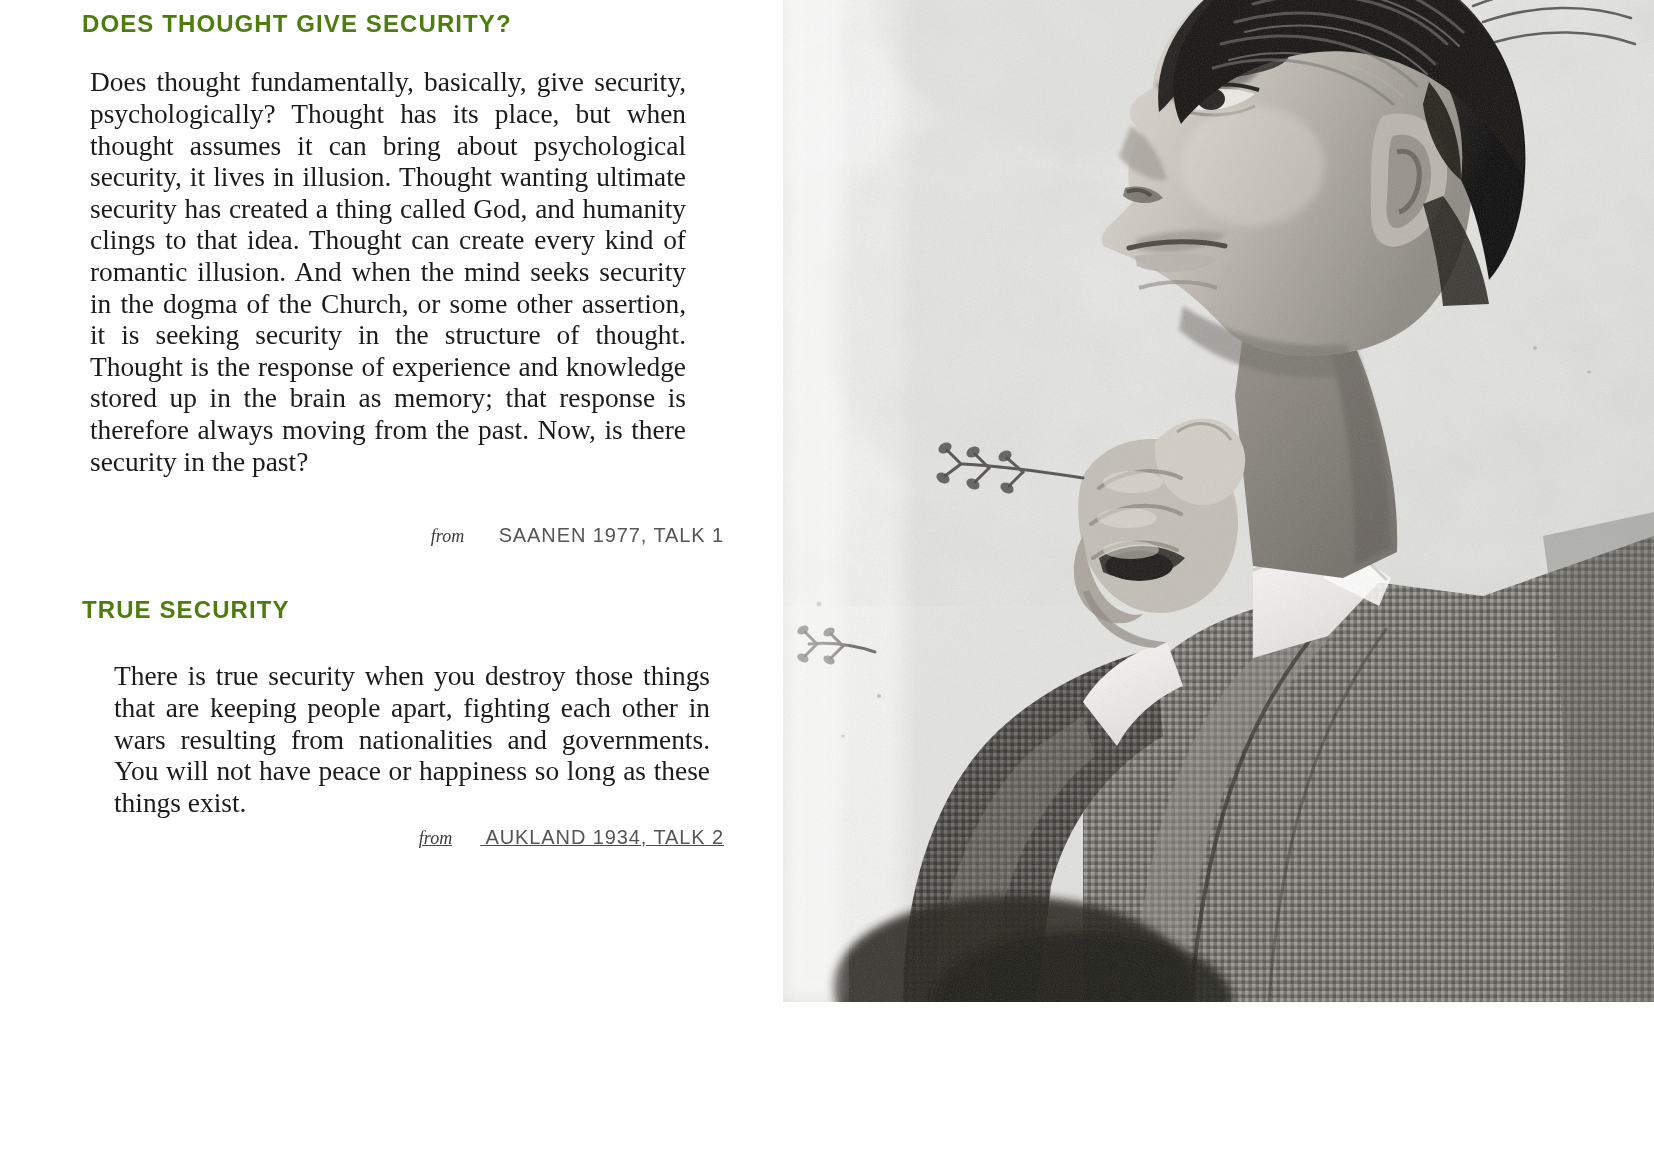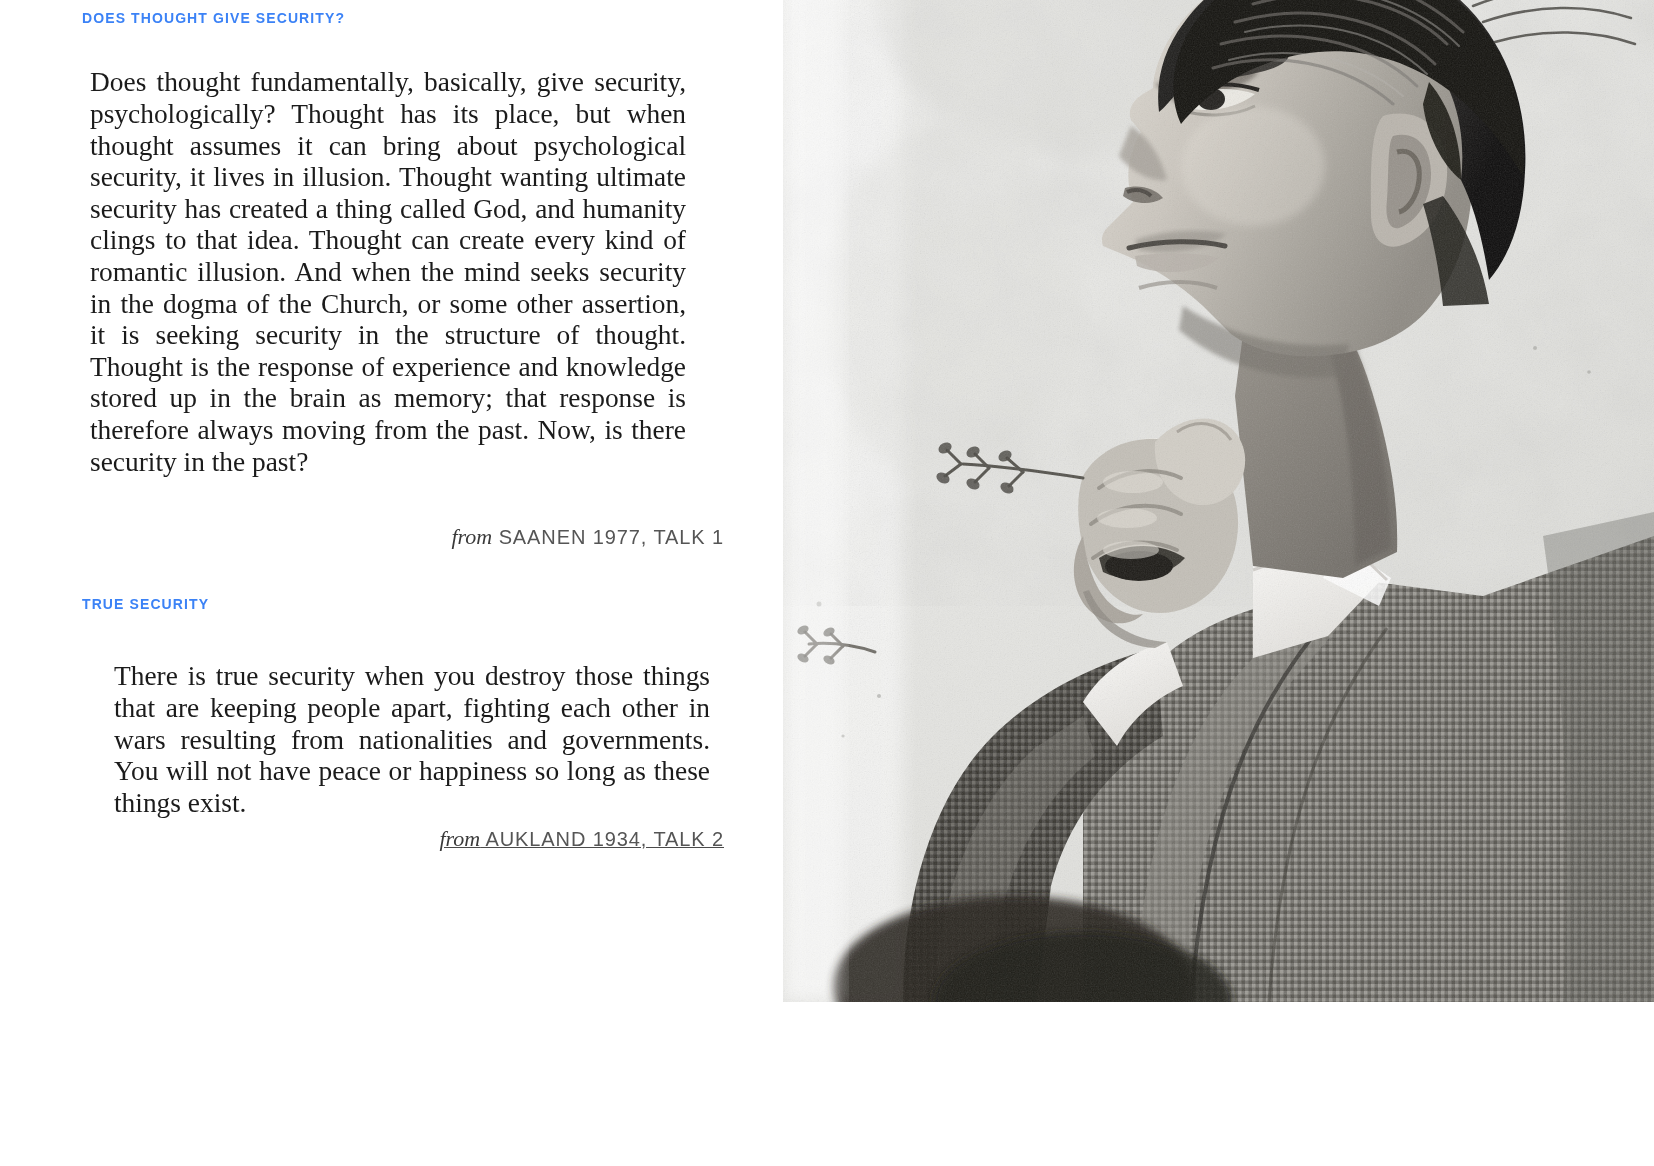--- a/index.html
+++ b/index.html
@@ -72,23 +72,23 @@
     height: 2px;
     background: #7c9cb6;
     z-index: 3;
   }
 
   
   .section-heading {
     position: absolute;
     font-family: "Liberation Sans", sans-serif;
     font-weight: 700;
-    font-size: 14px;
+    font-size: 24px;
     letter-spacing: 1.1px;
-    color: #3b82f6;
+    color: #4d7c0f;
     white-space: nowrap;
   }
   #heading-1 { left: 82px; top: 174px; }
   #heading-2 { left: 82px; top: 760px; }
 
   
   .body-text {
     position: absolute;
     left: 90px;
     width: 596px;
@@ -111,29 +111,30 @@
     left: 90px;
     text-align: right;
     white-space: nowrap;
     color: #4a4a4a;
   }
   #attrib-1 { top: 688px; }
   #attrib-2 { top: 990px; text-decoration: underline; }
   .attr-from {
     font-family: "Liberation Serif", serif;
     font-style: italic;
-    font-size: 22px;
+    font-size: 18px;
     color: #3a3a3a;
   }
   .attr-src {
     font-family: "Liberation Sans", sans-serif;
     font-weight: 400;
     font-size: 20px;
     letter-spacing: 0.9px;
     color: #555555;
+    margin-left: 28px;
   }
 
   
   .photo-page {
     position: relative;
     width: 871px;
     height: 1166px;
     flex: 0 0 871px;
     overflow: hidden;
     background: #e9e9e7;

